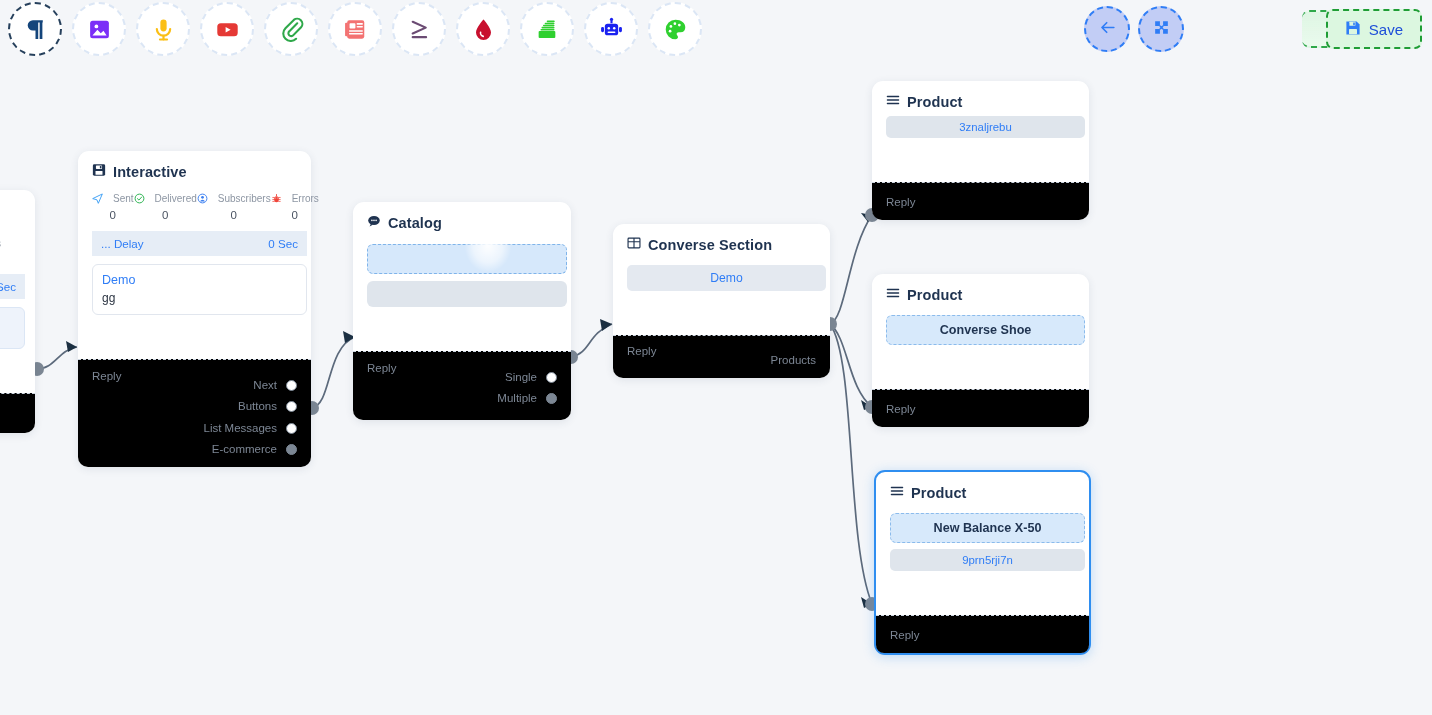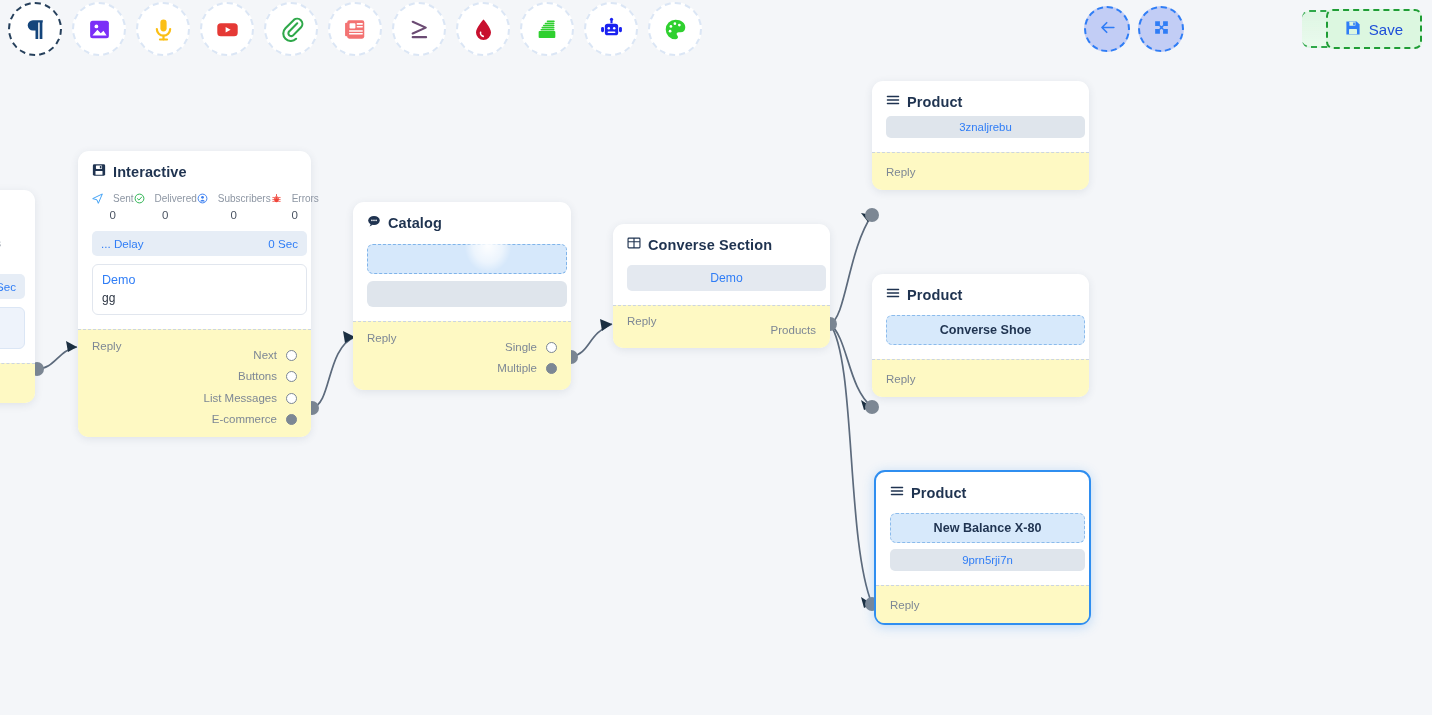--- a/index.html
+++ b/index.html
@@ -83,25 +83,26 @@
     box-shadow: 0 2px 12px rgba(47,142,240,0.28);
   }
   .node-body { padding: 12px 4px 14px 14px; }
   .node-title {
     display: flex; align-items: center; gap: 7px;
     font-size: 14.5px; color: #1f3350; font-weight: 600;
     letter-spacing: .1px;
   }
   .node-footer {
     border-top: 1px dashed #ccd5e0;
-    background: #fef9c3;
+    background: #000000;
     border-radius: 0 0 10px 10px;
     padding: 9px 14px 10px 14px;
     position: relative;
     min-height: 30px;
+    margin-top: 30px;
   }
   .node.selected .node-footer { border-radius: 0 0 8px 8px; }
   .port-row {
     display:flex; align-items:center; justify-content: space-between;
     height: 20px;
   }
   .port-label { font-size: 11.5px; color: #7d8795; }
   .port-right-list { display:flex; flex-direction: column; align-items: flex-end; gap: 1px; }
   .port-item { display:flex; align-items:flex-end; gap: 9px; height: 20.5px; }
   .port-dot {
@@ -114,21 +115,21 @@
   .stats { display:flex; gap: 0; margin-top: 13px; }
   .stat { flex:1; text-align:center; }
   .stat-head {
     display:flex; align-items:flex-start; justify-content:center; gap:10px;
     font-size: 10px; color: #8d96a3; white-space: nowrap;
   }
   .stat-val { font-size: 11.5px; color:#4a5362; margin-top: 3px; }
 
   .delay-row {
     margin-top: 10px;
-    background: #e6edf6; border-radius: 5px;
+    background: #e6edf6; border-radius: 0;
     padding: 6px 9px;
     display:flex; justify-content: space-between; align-items:center;
     font-size: 11.6px; color:#2f7df6;
   }
   .msg-box {
     margin-top: 8px;
     border: 1px solid #e1e6ee; border-radius: 6px;
     padding: 8px 9px 9px 9px;
   }
   .msg-title { font-size: 12.5px; color:#2f7df6; }
@@ -435,21 +436,21 @@
   <div class="node selected" style="left:874px; top:470px; width:217px;">
     <div class="node-body">
       <div class="node-title">
         <span>
           <svg width="14" height="14" viewBox="0 0 16 16">
               <path d="M1.6 4h12.8M1.6 8h12.8M1.6 12h12.8" stroke="#1f3350" stroke-width="1.5" stroke-linecap="round"></path>
             </svg>
         </span>
         <span>Product</span>
       </div>
-      <div class="prod-name">New Balance X-80</div>
+      <div class="prod-name">New Balance X-50</div>
       <div class="prod-sku">9prn5rji7n</div>
     </div>
     <div class="node-footer">
       <span class="port-label">Reply</span>
     </div>
   </div>
 
   <div id="toolbar">
     <div class="tool-btn active">
       <span>

